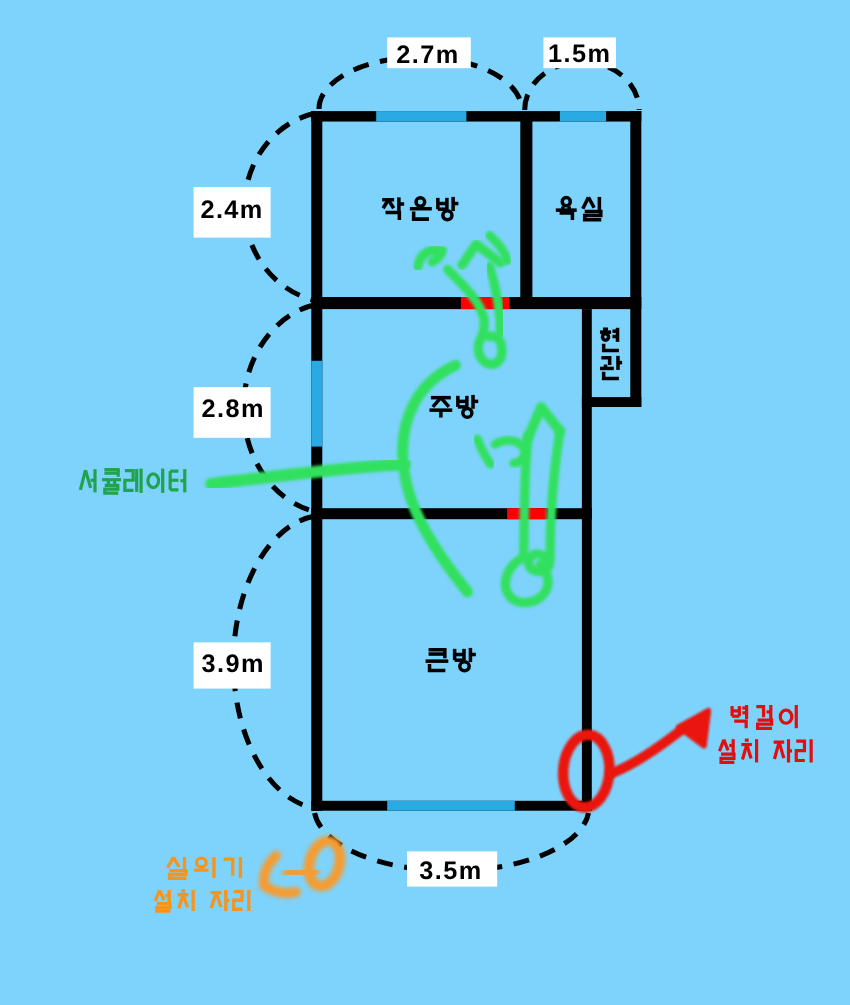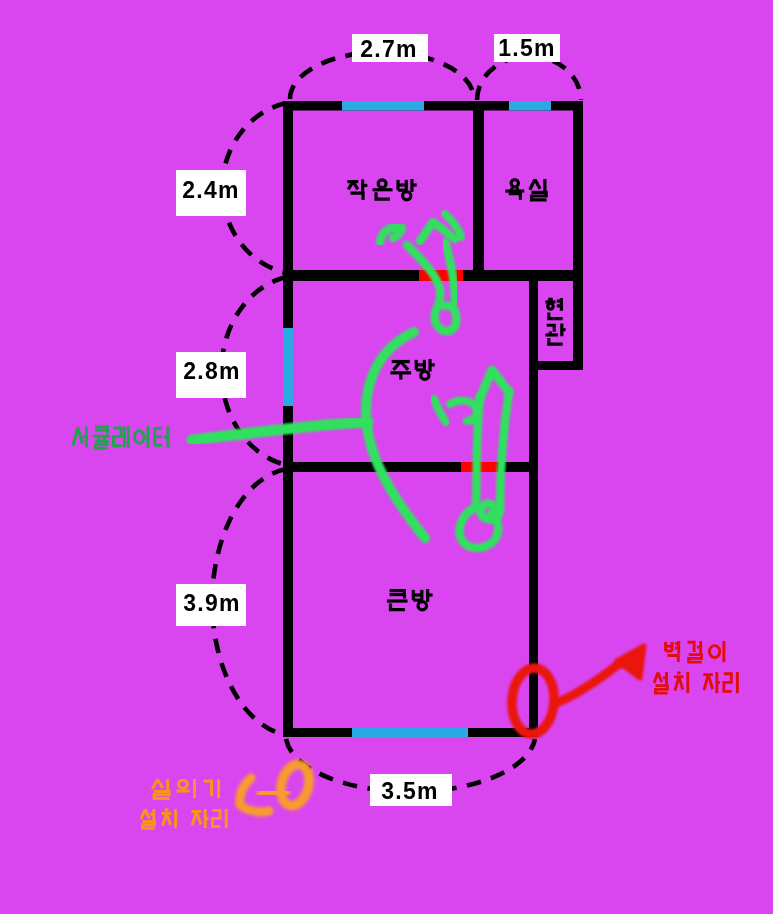--- a/index.html
+++ b/index.html
@@ -1,16 +1,16 @@
 <!DOCTYPE html>
 <html><head>
 <meta charset="utf-8">
 <style>
 html,body{margin:0;padding:0;background:#fff;}
-#stage{position:relative;width:773px;height:914px;background:#d946ef;overflow:hidden;
+#stage{position:relative;width:773px;height:914px;background:#7dd3fc;overflow:hidden;
   font-family:"Liberation Sans",sans-serif;}
 #stage svg.main{position:absolute;left:0;top:0;}
 </style>
 </head>
 <body>
 
 <div id="stage">
 <svg class="main" width="773" height="914" viewBox="0 0 773 914">
 <defs>
 <filter id="soft" x="-20%" y="-20%" width="140%" height="140%">

